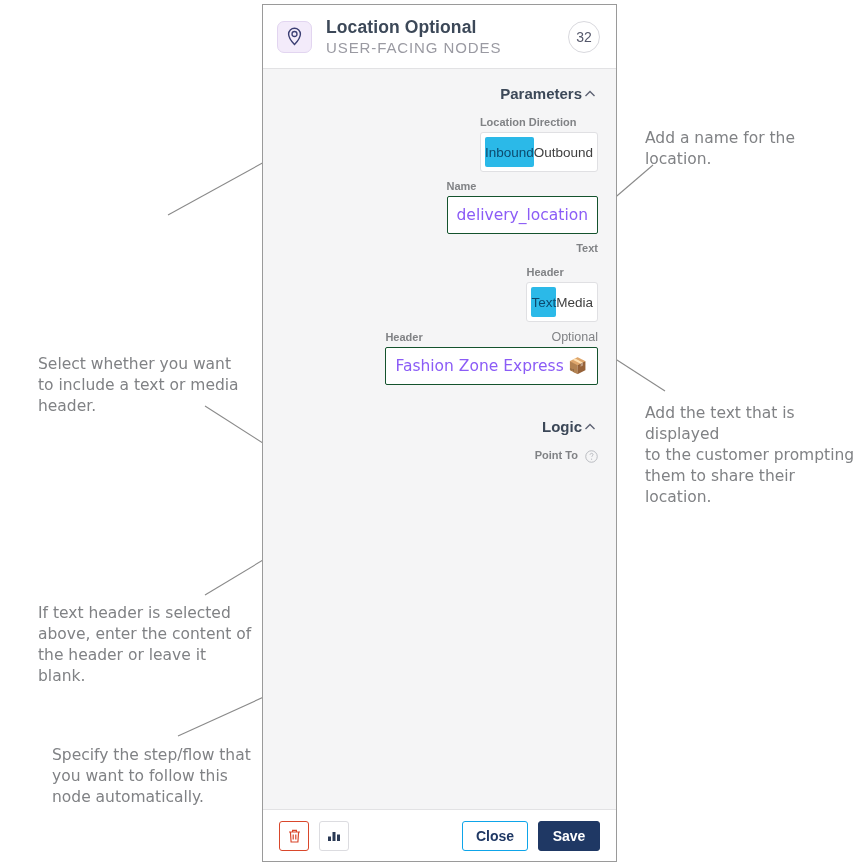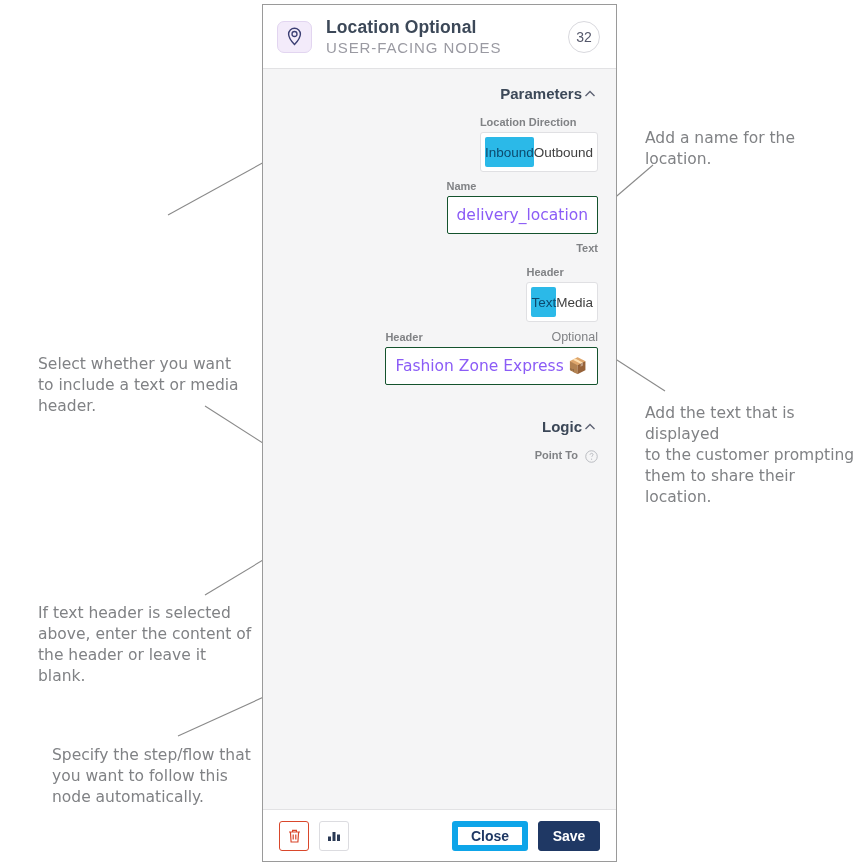--- a/index.html
+++ b/index.html
@@ -174,21 +174,21 @@
   }
   .icon-btn.danger { border: 1px solid #d9472b; }
   .icon-btn.neutral { border: 1px solid #dcdce0; }
   .footer-spacer { flex: 1 1 auto; }
   .btn {
     height: 30px; min-width: 62px; padding: 0 13px;
     border-radius: 3px; font-size: 14px; font-weight: bold;
     display: flex; align-items: center; justify-content: center;
     cursor: pointer;
   }
-  .btn-close { background: #fff; color: #1f3864; border: 6px solid #0ea5e9; }
+  .btn-close { background: #fff; color: #1f3864; border: 1px solid #0ea5e9; }
   .btn-save  { background: #1f3864; color: #fff; border: 1px solid #1f3864; }
 </style>
 </head>
 <body>
 
 <div id="stage">
 
   <svg class="leader" style="left:168px; top:148px; width:120px; height:70px;">
     <line x1="0" y1="67" x2="118" y2="2"></line>
   </svg>

